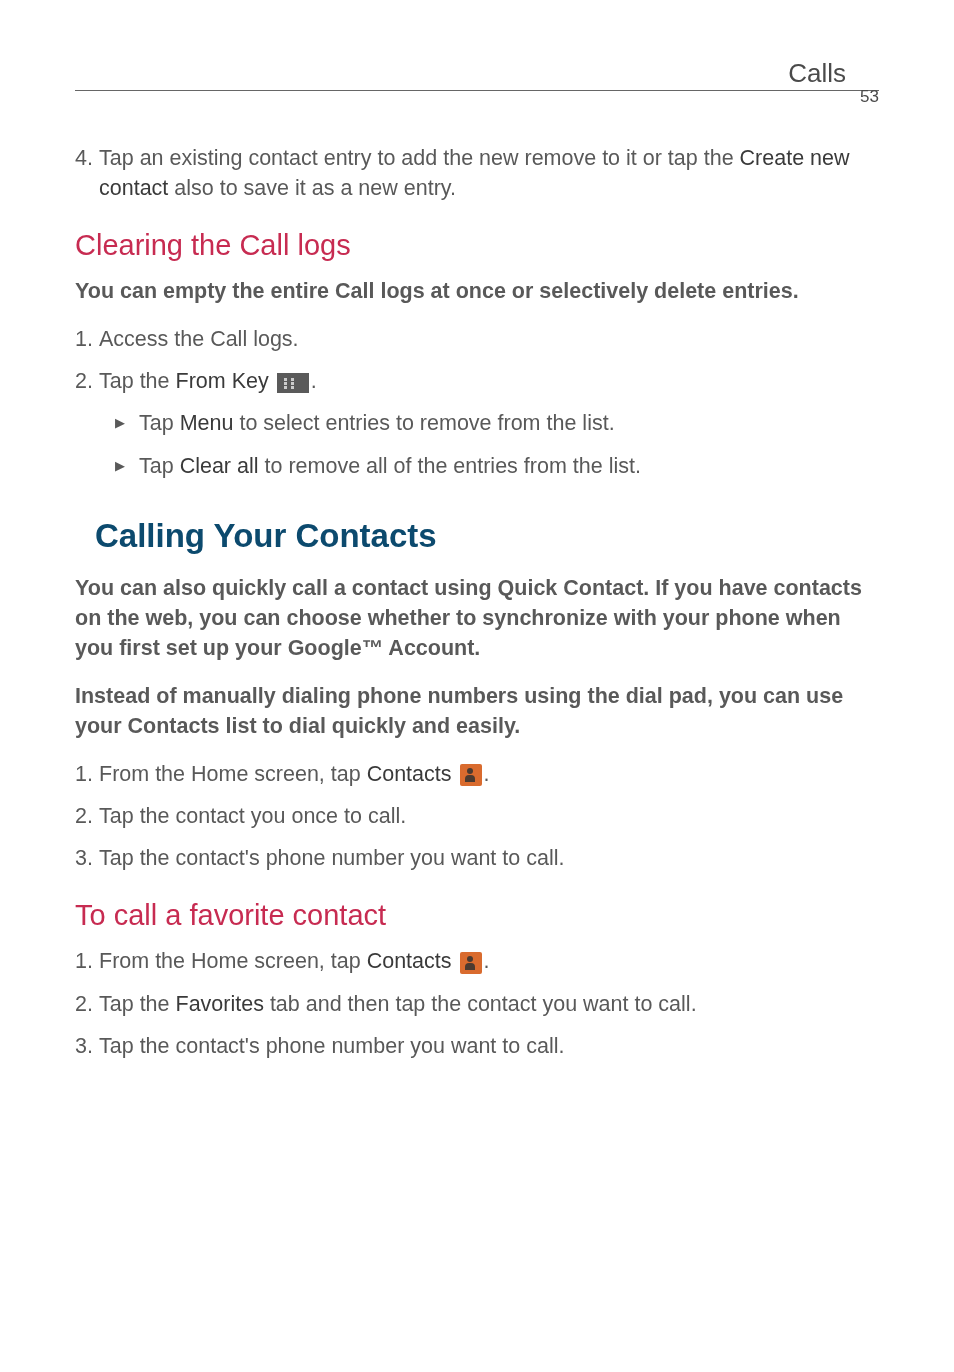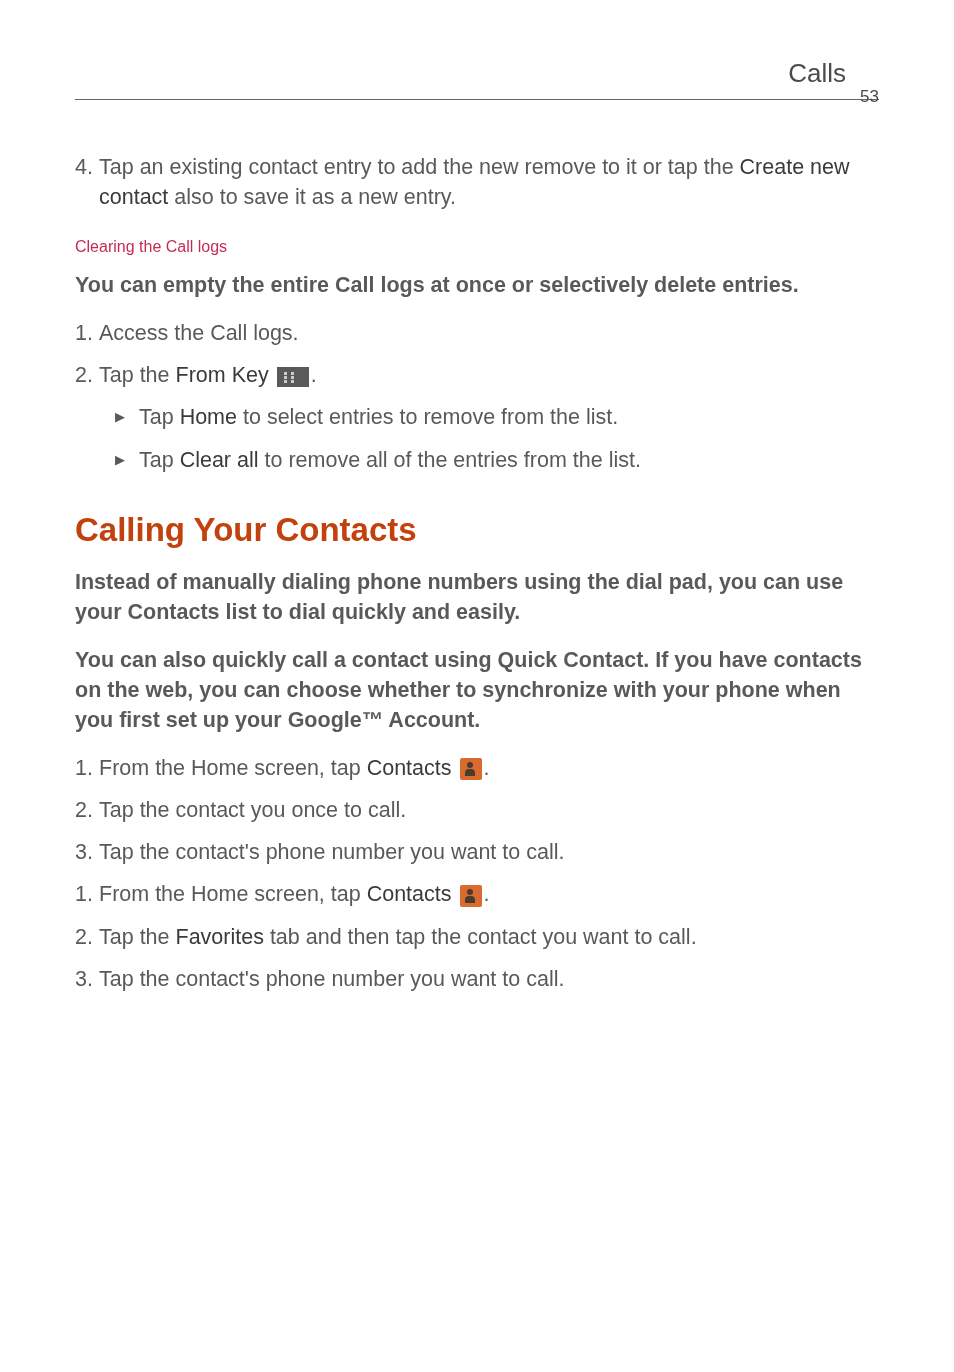--- a/index.html
+++ b/index.html
@@ -16,21 +16,21 @@
       position: relative;
     }
     .page-content {
       padding: 58px 75px 75px 75px;
     }
     .header {
       display: flex;
       justify-content: flex-end;
       align-items: baseline;
       border-bottom: 1px solid #666;
-      padding-bottom: 10px;
+      padding-bottom: 1px;
       margin-bottom: 52px;
     }
     .header-title {
       font-size: 26px;
       color: #4a4a4a;
       font-weight: 400;
       margin-right: 14px;
     }
     .page-number {
       font-size: 17px;
@@ -71,32 +71,33 @@
     .bullet-arrow {
       width: 24px;
       flex-shrink: 0;
       font-size: 13px;
       padding-top: 6px;
     }
     .bullet-item .content {
       flex: 1;
     }
     .sub-heading {
-      font-size: 16px;
+      font-size: 29px;
       color: #c72b51;
       margin-top: 26px;
       margin-bottom: 14px;
       font-weight: 400;
     }
     .main-heading {
       font-size: 33px;
-      color: #c2410c;
+      color: #0c4a6e;
       font-weight: bold;
       margin-top: 36px;
       margin-bottom: 18px;
+      margin-left: 20px;
     }
     .bold {
       color: #3a3a3a;
       font-weight: 500;
     }
     .icon-menu {
       display: inline-block;
       width: 32px;
       height: 20px;
       background: #5a5a5a;
@@ -175,56 +176,57 @@
     <span class="num">2.</span>
     <span class="content">
       <span>Tap the </span><span class="bold">From Key</span>
       <span class="icon-menu"></span><span>.</span>
     </span>
   </div>
 
   <div class="bullet-item">
     <span class="bullet-arrow">▶</span>
     <span class="content">
-      <span>Tap </span><span class="bold">Home</span><span> to select entries to remove from the list.</span>
+      <span>Tap </span><span class="bold">Menu</span><span> to select entries to remove from the list.</span>
     </span>
   </div>
 
   <div class="bullet-item">
     <span class="bullet-arrow">▶</span>
     <span class="content">
       <span>Tap </span><span class="bold">Clear all</span><span> to remove all of the entries from the list.</span>
     </span>
   </div>
 
   <div class="main-heading">Calling Your Contacts</div>
 
+  <div class="body-text">You can also quickly call a contact using Quick Contact. If you have contacts on the web, you can choose whether to synchronize with your phone when you first set up your Google™ Account.</div>
+
   <div class="body-text">Instead of manually dialing phone numbers using the dial pad, you can use your Contacts list to dial quickly and easily.</div>
-
-  <div class="body-text">You can also quickly call a contact using Quick Contact. If you have contacts on the web, you can choose whether to synchronize with your phone when you first set up your Google™ Account.</div>
 
 
   <div class="numbered-item">
     <span class="num">1.</span>
     <span class="content">
       <span>From the Home screen, tap </span><span class="bold">Contacts</span>
       <span class="icon-contacts"></span><span>.</span>
     </span>
   </div>
 
   <div class="numbered-item">
     <span class="num">2.</span>
     <span class="content">Tap the contact you once to call.</span>
   </div>
 
   <div class="numbered-item">
     <span class="num">3.</span>
     <span class="content">Tap the contact's phone number you want to call.</span>
   </div>
 
+  <div class="sub-heading">To call a favorite contact</div>
 
   <div class="numbered-item">
     <span class="num">1.</span>
     <span class="content">
       <span>From the Home screen, tap </span><span class="bold">Contacts</span>
       <span class="icon-contacts"></span><span>.</span>
     </span>
   </div>
 
   <div class="numbered-item">

